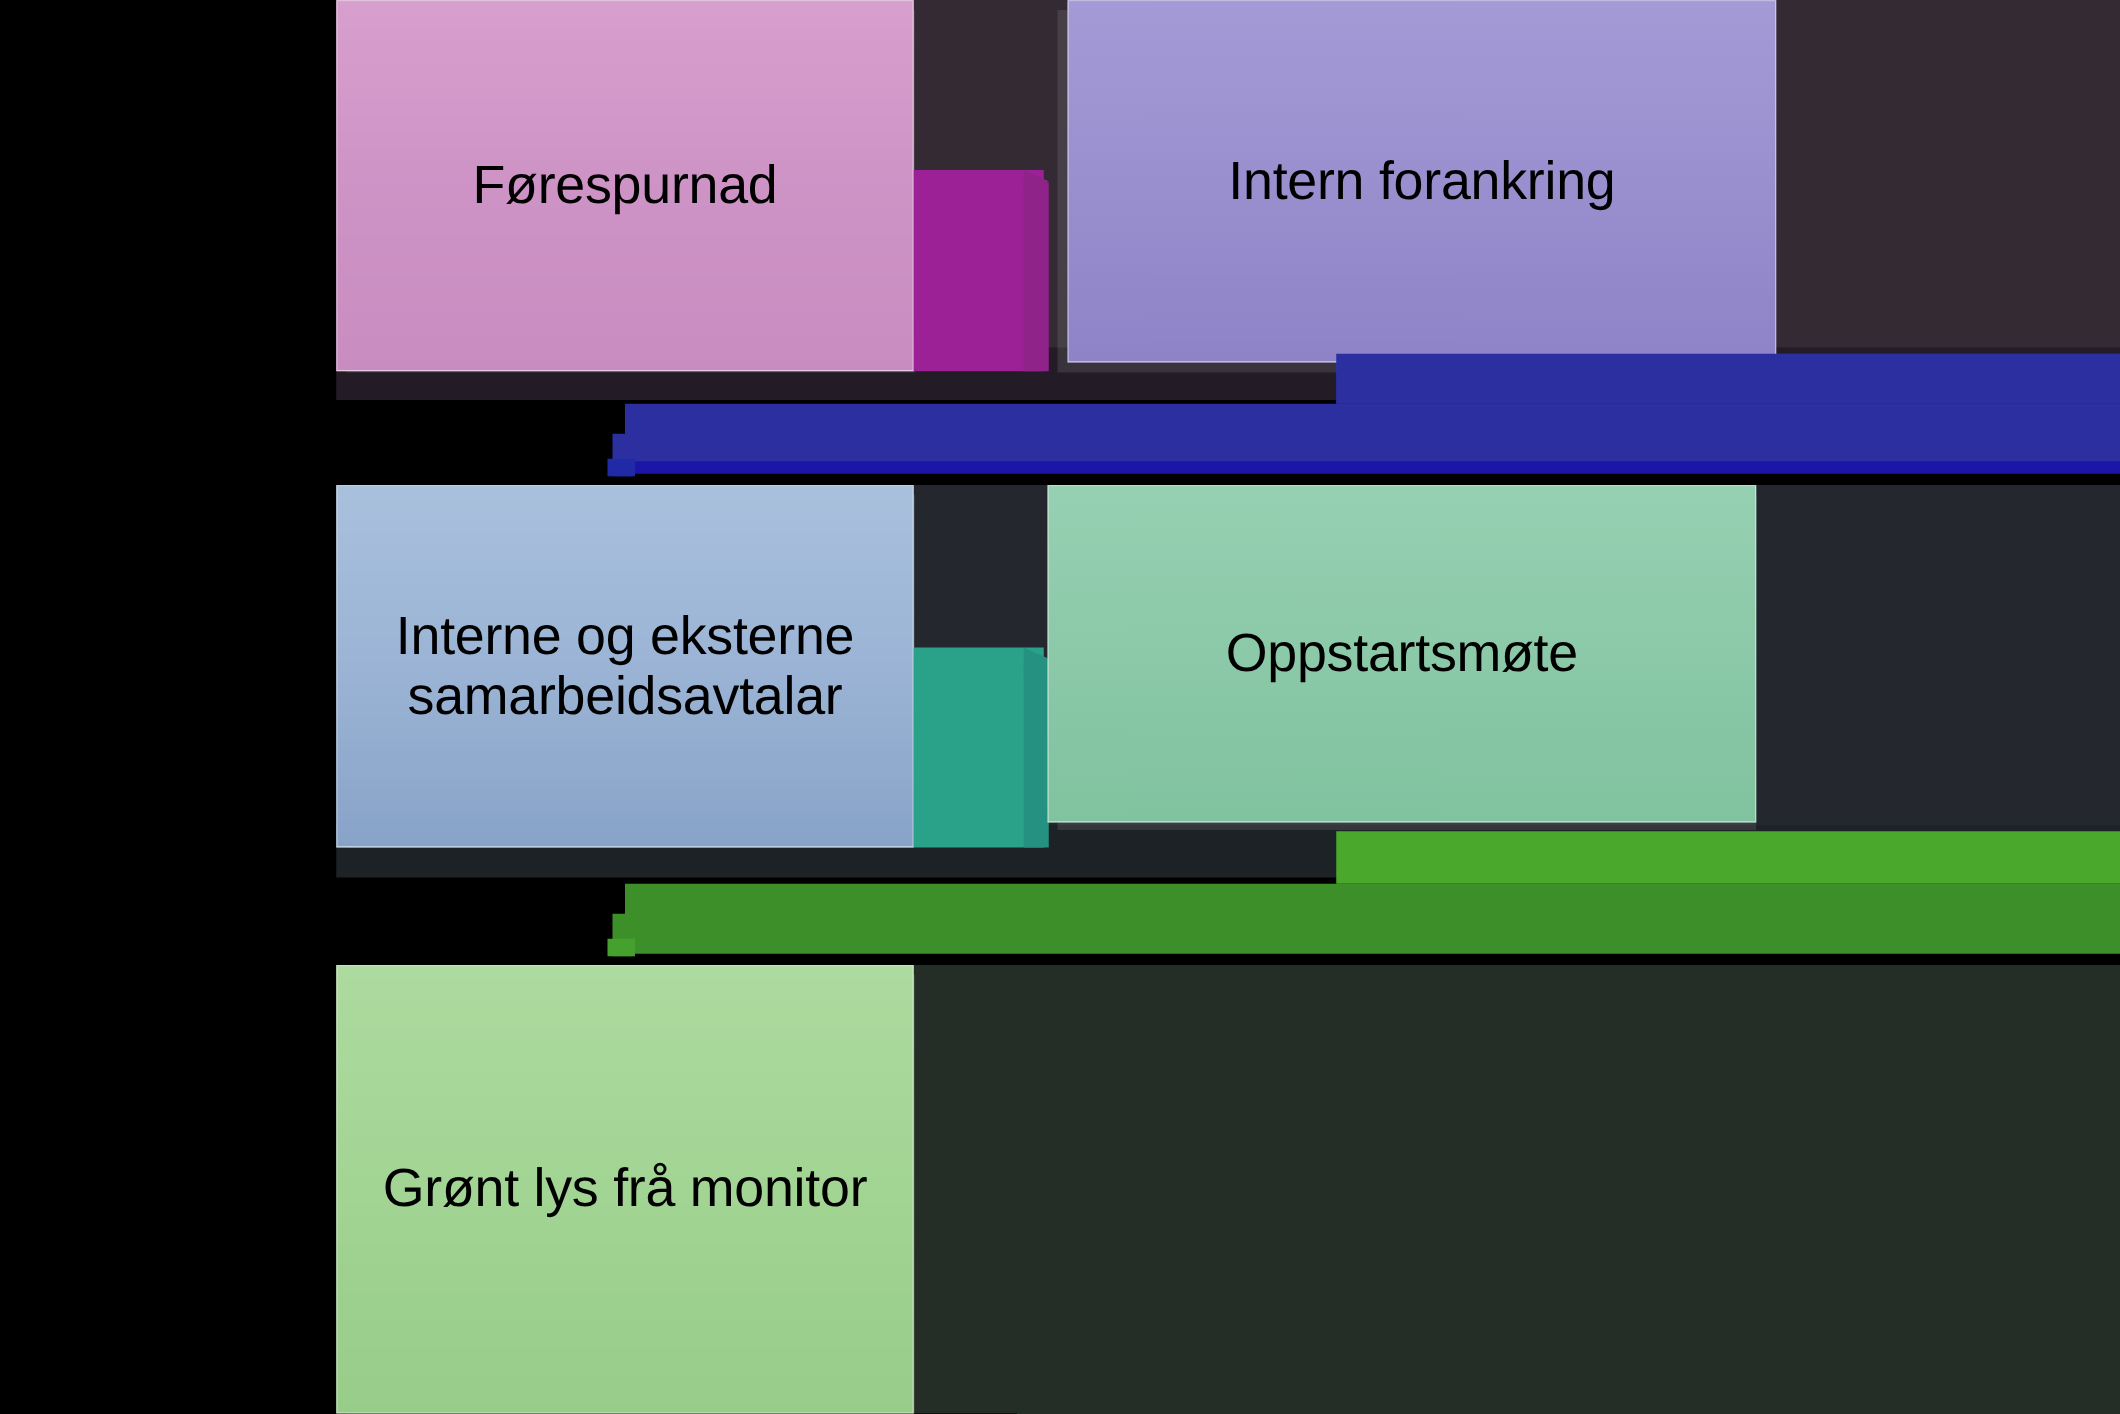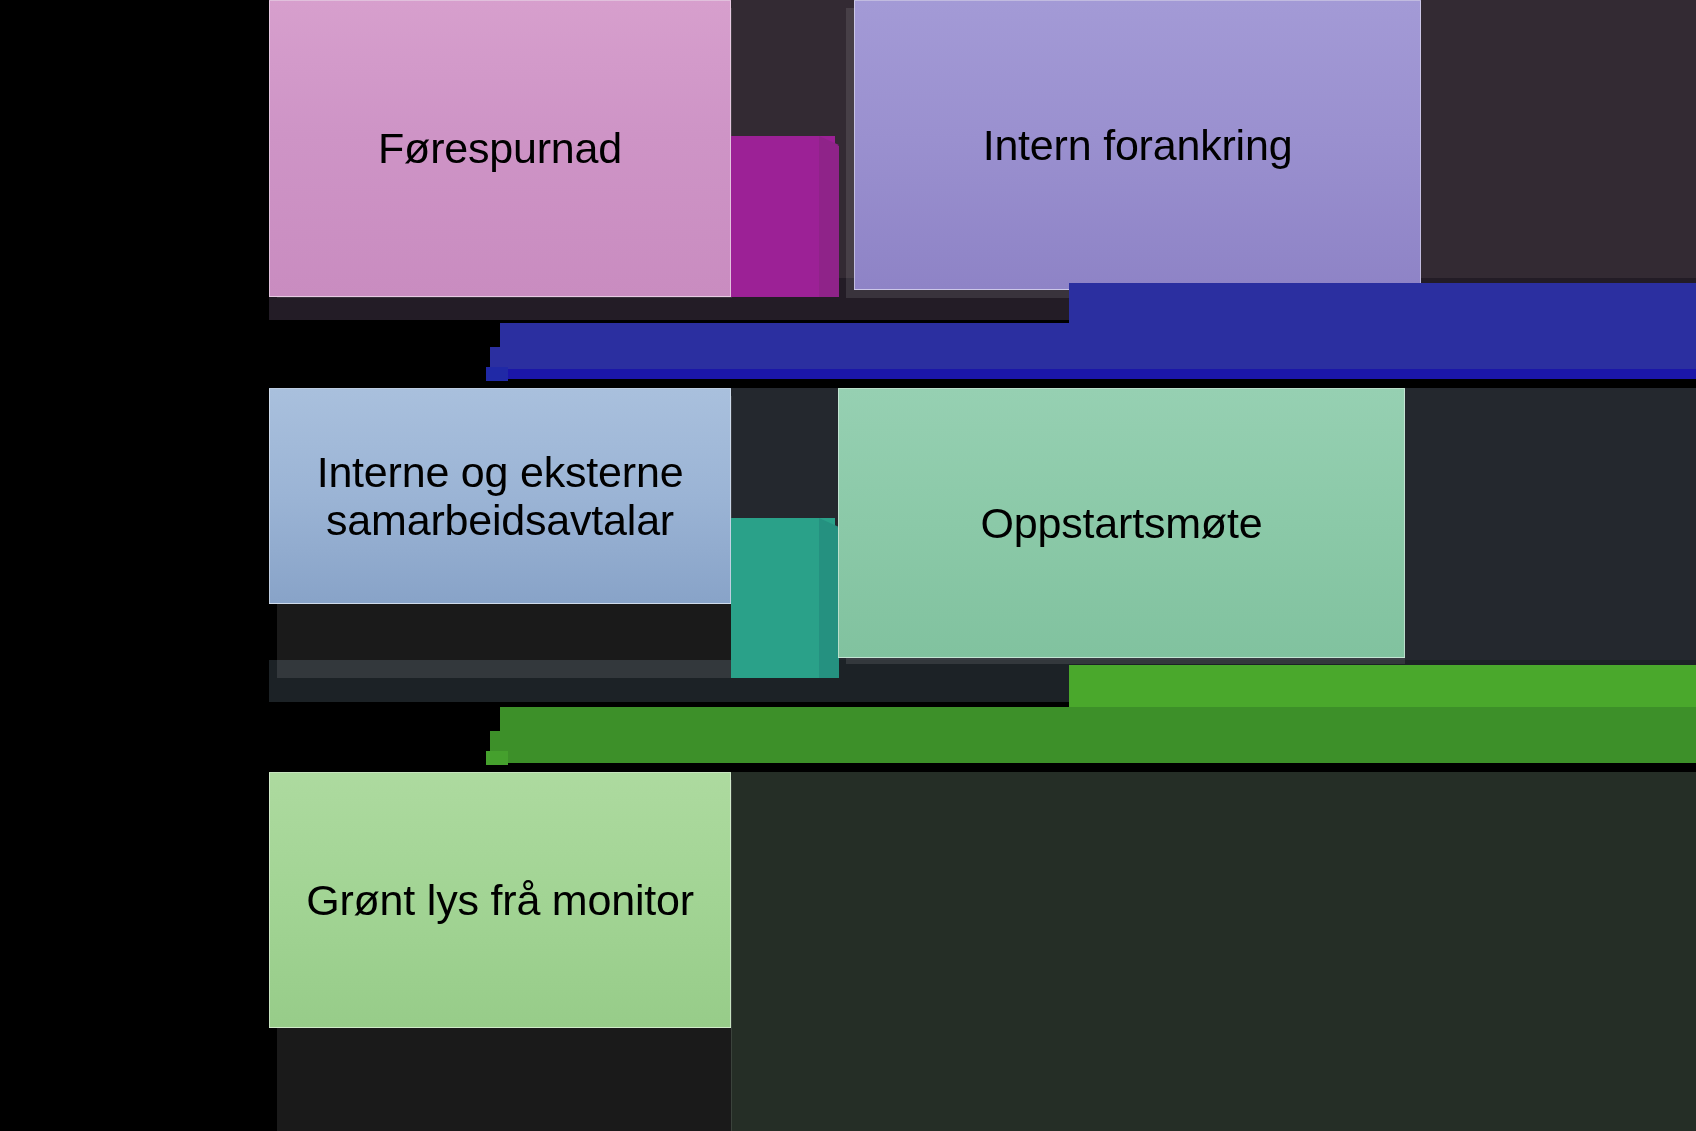--- a/index.html
+++ b/index.html
@@ -114,21 +114,21 @@
     <div class="seg" style="left:14px;top:40px;width:1196px;height:50px;background:#2b2fa0;"></div>
 
     <div class="seg" style="left:14px;top:86px;width:1196px;height:10px;background:#1b16a8;"></div>
 
     <div class="seg" style="left:4px;top:64px;width:16px;height:34px;background:#2b2fa0;"></div>
     <div class="seg" style="left:0px;top:84px;width:22px;height:14px;background:#2029a6;"></div>
   </div>
 
   <div class="shadow" style="left:277px;top:396px;width:455px;height:282px;"></div>
 
-  <div class="box box-steel" style="left:269px;top:388px;width:462px;height:216px;">
+  <div class="box box-steel" style="left:269px;top:388px;width:462px;height:290px;">
     <span class="lbl">Interne og eksterne samarbeidsavtalar</span>
   </div>
 
   <div class="conn-straight" style="left:731px;top:518px;width:108px;height:160px;">
     <div class="shaft" style="background:#2aa189;width:104px;height:160px;"></div>
     <div class="head" style="left:88px;top:0px;width:0;height:0;
                 border-top:9px solid transparent;
                 border-bottom:14px solid transparent;
                 border-left:20px solid #259180;"></div>
     <div class="head" style="left:88px;top:10px;width:20px;height:150px;background:#259180;"></div>
@@ -143,17 +143,17 @@
   <div class="elbow" style="left:486px;top:665px;width:1210px;height:100px;">
     <div class="seg" style="left:583px;top:0px;width:627px;height:42px;background:#4aa82c;"></div>
     <div class="seg" style="left:14px;top:42px;width:1196px;height:48px;background:#3d9029;"></div>
     <div class="seg" style="left:14px;top:86px;width:1196px;height:12px;background:#3d9029;"></div>
     <div class="seg" style="left:4px;top:66px;width:16px;height:34px;background:#3d9029;"></div>
     <div class="seg" style="left:0px;top:86px;width:22px;height:14px;background:#45a02d;"></div>
   </div>
 
   <div class="shadow" style="left:277px;top:780px;width:455px;height:351px;"></div>
 
-  <div class="box box-lightgreen" style="left:269px;top:772px;width:462px;height:256px;">
+  <div class="box box-lightgreen" style="left:269px;top:772px;width:462px;height:359px;">
     <span class="lbl">Grønt lys frå monitor</span>
   </div>
 
 </div>
 
 </body></html>

